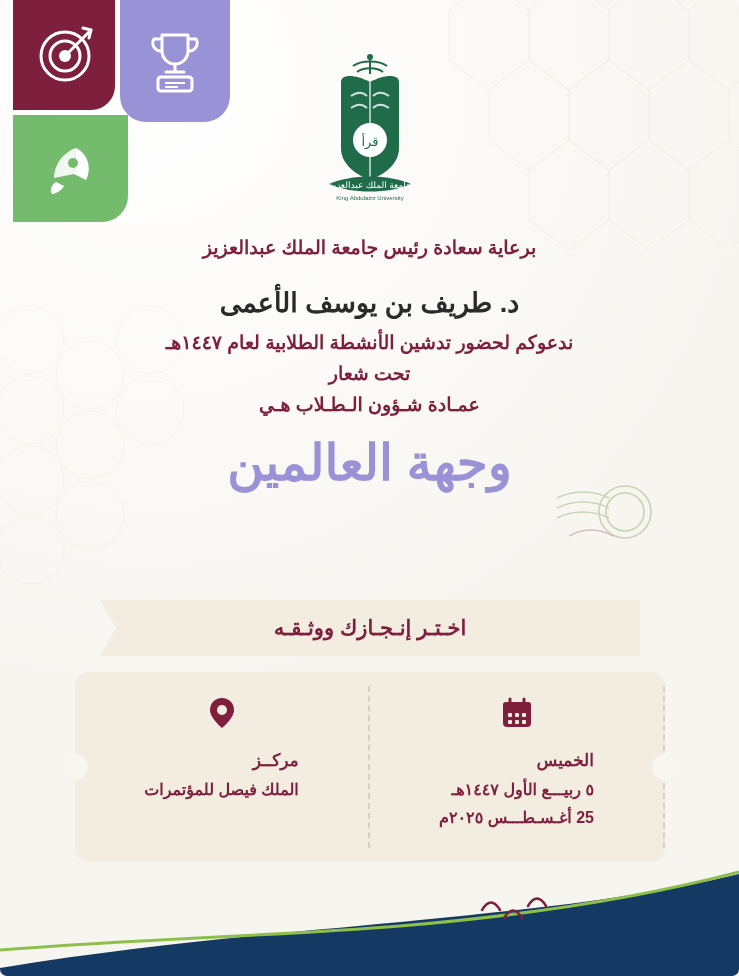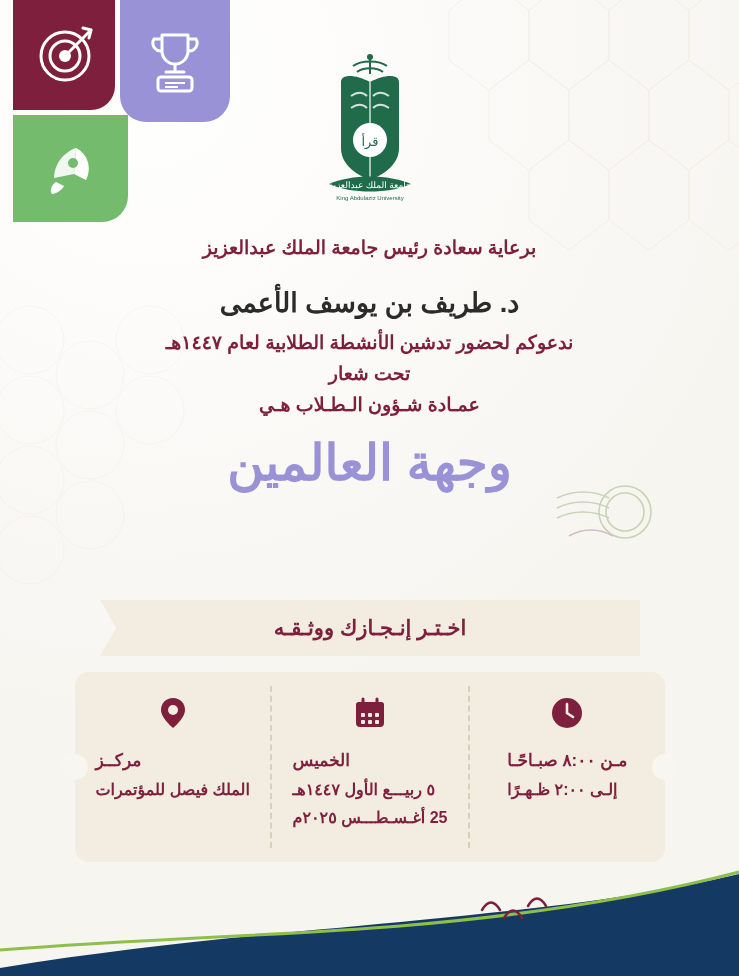--- a/index.html
+++ b/index.html
@@ -18,20 +18,21 @@
 
   .poster {
     position: absolute;
     inset: 0;
     width: 739px;
     height: 976px;
     background:
       radial-gradient(circle at 20% 8%, #ffffff 0%, #f7f5f0 60%),
       #f8f6f1;
     overflow: hidden;
+    border-radius: 7px;
   }
 
   
   .bg-pattern {
     position: absolute;
     top: 0;
     right: 0;
     width: 330px;
     height: 300px;
     opacity: 0.35;
@@ -222,21 +223,21 @@
     width: 0;
     border-right: 2px dashed #d9cfbb;
     margin: 14px 0;
   }
   .cell-icon {
     width: 34px;
     height: 34px;
     margin-bottom: 16px;
   }
   .cell-lines {
-    text-align: left;
+    text-align: right;
     font-size: 16px;
     color: #7d1f3d;
     font-weight: bold;
     line-height: 1.75;
     letter-spacing: 0.6px;
   }
   .cell-lines div:first-child {
     font-size: 17px;
   }
 
@@ -375,30 +376,20 @@
       <path d="M16 58 C30 50 46 50 60 58"></path>
     </g>
   </svg>
 
   <div class="ribbon">
     <span class="ribbon-text">اخـتـر إنـجـازك ووثـقـه</span>
   </div>
 
   <div class="ticket">
 
-    <div class="ticket-cell">
-      <svg class="cell-icon" viewBox="0 0 34 34" aria-hidden="true">
-        <circle cx="17" cy="17" r="15" fill="#7d1f3d"></circle>
-        <path d="M17 8 V17 L23 21" stroke="#f2ece1" stroke-width="2.6" fill="none" stroke-linecap="round"></path>
-      </svg>
-      <div class="cell-lines">
-        <div>مـن ٨:٠٠ صبـاحًـا</div>
-        <div>إلـى ٢:٠٠ ظـهـرًا</div>
-      </div>
-    </div>
 
     <div class="ticket-sep"></div>
 
     <div class="ticket-cell">
       <svg class="cell-icon" viewBox="0 0 34 34" aria-hidden="true">
         <rect x="3" y="6" width="28" height="25" rx="4" fill="#7d1f3d"></rect>
         <rect x="3" y="6" width="28" height="7" rx="3" fill="#7d1f3d"></rect>
         <path d="M10 3 V9 M24 3 V9" stroke="#7d1f3d" stroke-width="3" stroke-linecap="round"></path>
         <g fill="#f2ece1">
           <rect x="8" y="17" width="4" height="4" rx="1"></rect>

